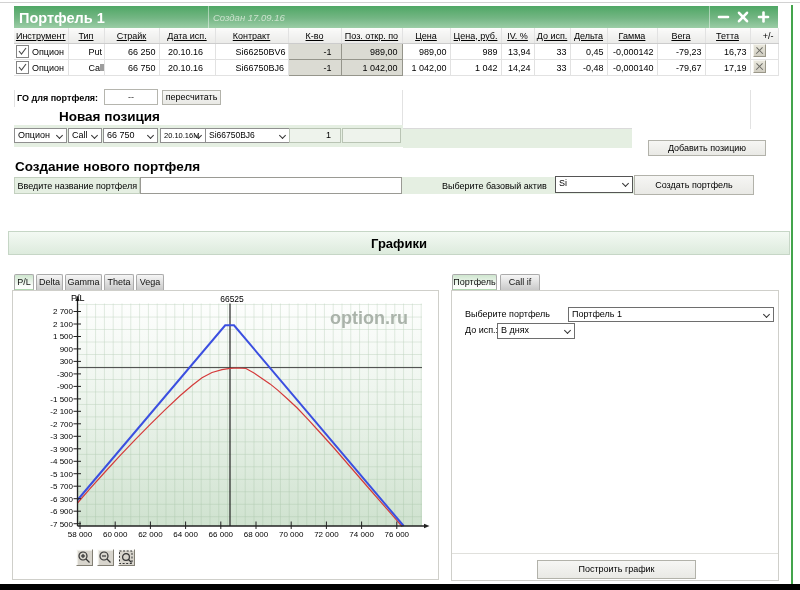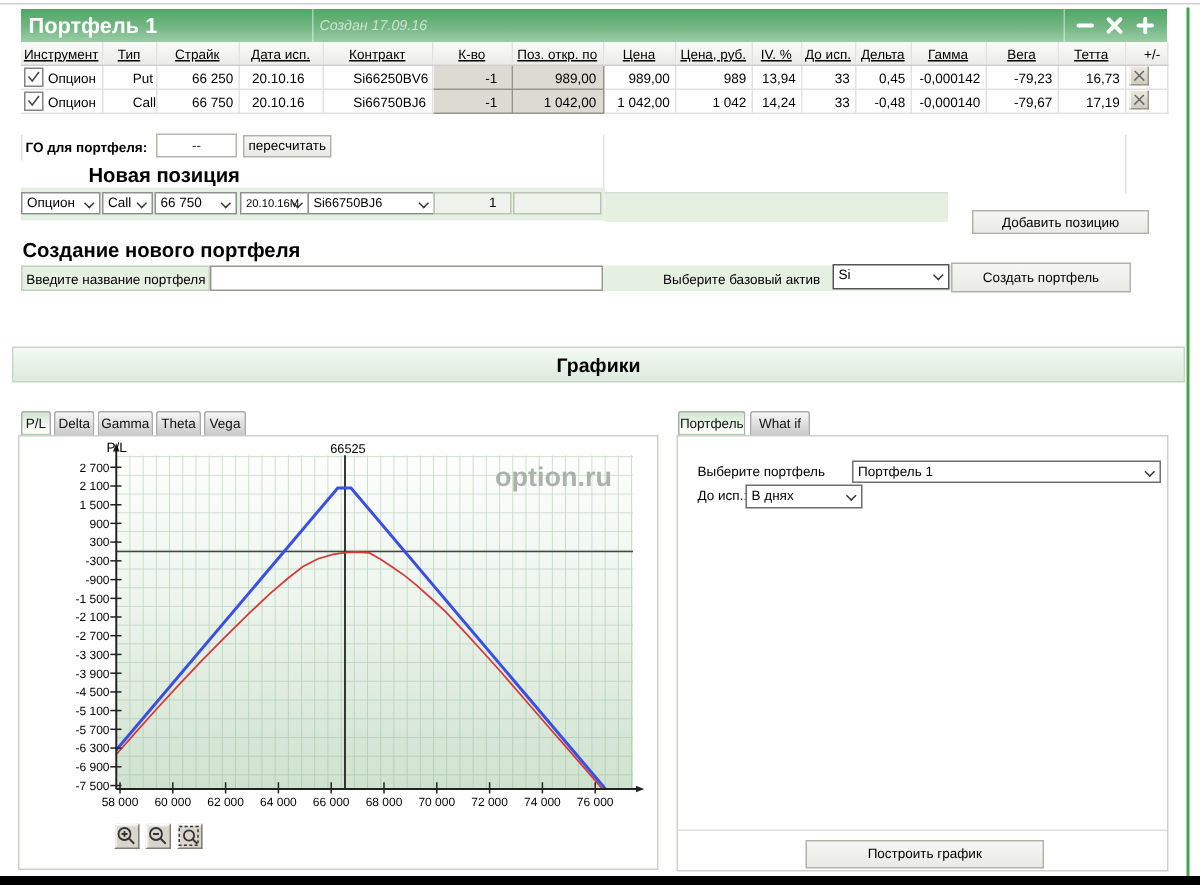--- a/index.html
+++ b/index.html
@@ -215,21 +215,21 @@
 <div class="abs" id="gbar">Графики</div>
 
 <div class="tab tabsel" style="left:14px;width:20px">P/L</div>
 <div class="tab" style="left:36px;width:27px">Delta</div>
 <div class="tab" style="left:65px;width:37px">Gamma</div>
 <div class="tab" style="left:104px;width:30px">Theta</div>
 <div class="tab" style="left:136px;width:28px">Vega</div>
 <div class="abs" id="lpanel"></div>
 
 <div class="tab tabsel" style="left:452px;width:45px;padding:0">Портфель</div>
-<div class="tab" style="left:500px;width:40px">What if</div>
+<div class="tab" style="left:500px;width:40px">Call if</div>
 <div class="abs" id="rpanel"></div>
 <div class="abs" id="rdivider"></div>
 <div class="abs" id="rlbl1">Выберите портфель</div>
 <div class="abs" id="rlbl2">До исп.:</div>
 <div class="sel" id="rsel1">Портфель 1<span class="chev"></span></div>
 <div class="sel" id="rsel2">В днях<span class="chev"></span></div>
 <div class="abs btn" id="rbtn">Построить график</div>
 
 <svg class="abs" style="left:0;top:0" width="800" height="590" viewBox="0 0 800 590">
 <defs>

